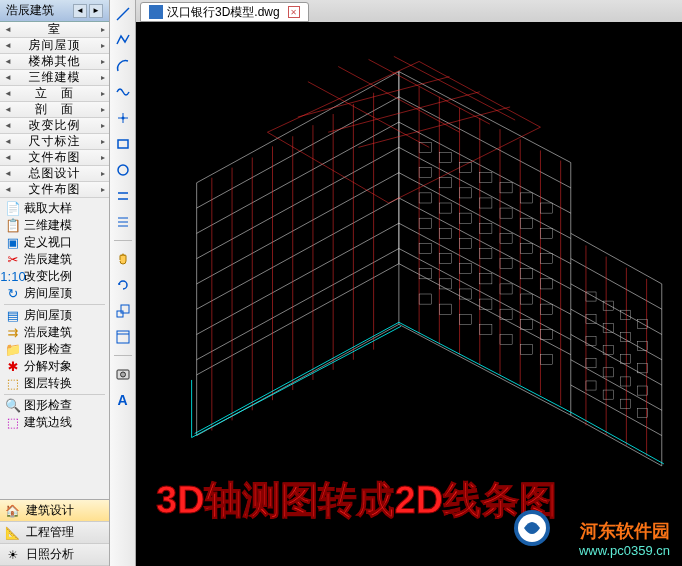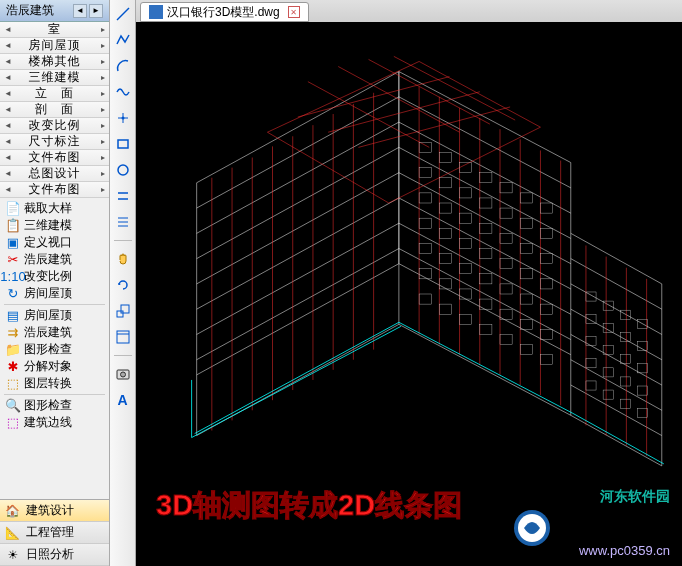--- a/index.html
+++ b/index.html
@@ -30,24 +30,24 @@
     
     .main-area { flex: 1; display: flex; flex-direction: column; background: #888; }
     .tab-bar { height: 22px; background: linear-gradient(#e0e0e0, #d0d0d0); display: flex; align-items: center; padding: 0 4px; }
     .file-tab { height: 20px; background: #fff; border: 1px solid #999; border-radius: 3px 3px 0 0; padding: 0 8px; display: flex; align-items: center; gap: 4px; margin-top: 2px; }
     .file-tab-icon { width: 14px; height: 14px; background: #3070c0; }
     .tab-close { width: 12px; height: 12px; border: 1px solid #c55; color: #c55; font-size: 8px; display: flex; align-items: center; justify-content: center; cursor: pointer; margin-left: 4px; }
     
     .canvas-area { flex: 1; background: #000; position: relative; overflow: hidden; }
     .building-svg { position: absolute; top: 0; left: 0; width: 100%; height: 100%; }
     
-    .overlay-text { position: absolute; bottom: 40px; left: 20px; font-size: 29px; font-weight: bold; -webkit-text-stroke: 1px #800; }
+    .overlay-text { position: absolute; bottom: 40px; left: 20px; font-size: 38px; font-weight: bold; -webkit-text-stroke: 1px #800; }
     .watermark { position: absolute; bottom: 8px; right: 12px; text-align: right; }
-    .watermark-title { font-size: 14px; color: #14b8a6; font-weight: bold; }
-    .watermark-url { font-size: 13px; color: #c4b5fd; margin-top: 37px; }
+    .watermark-title { font-size: 18px; color: #f97316; font-weight: bold; }
+    .watermark-url { font-size: 13px; color: #5eead4; }
     .watermark-logo { position: absolute; bottom: 18px; right: 130px; width: 40px; height: 40px; }
   </style>
 </head>
 <body>
 
 <div class="sidebar">
   <div class="sidebar-header">
     <span>浩辰建筑</span>
     <div class="sidebar-header-arrows">
       <div class="arrow-btn">◄</div>

